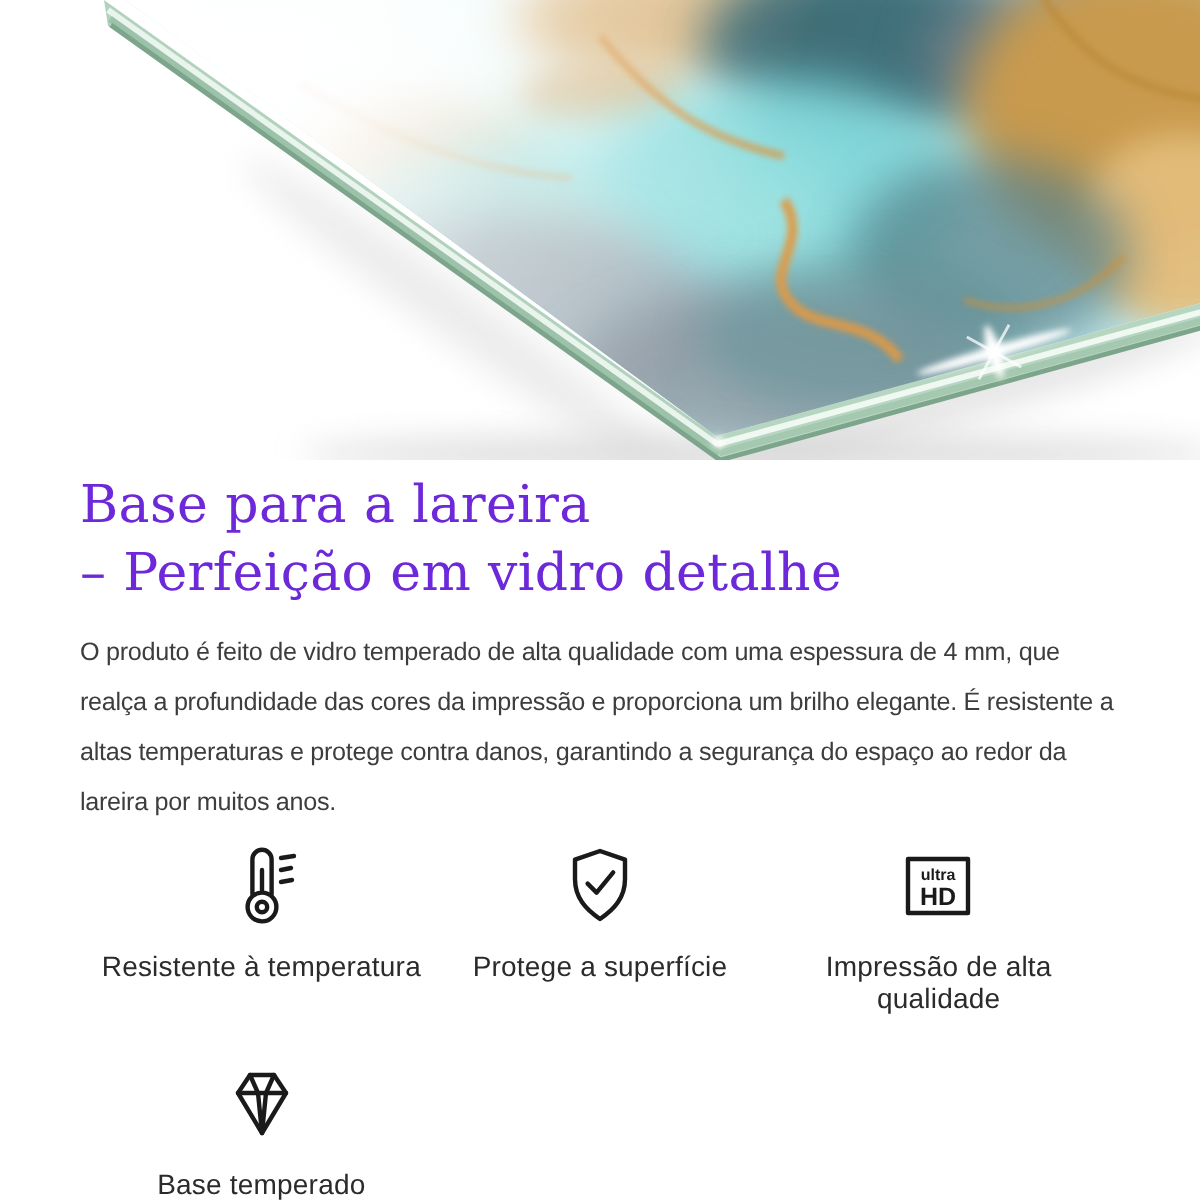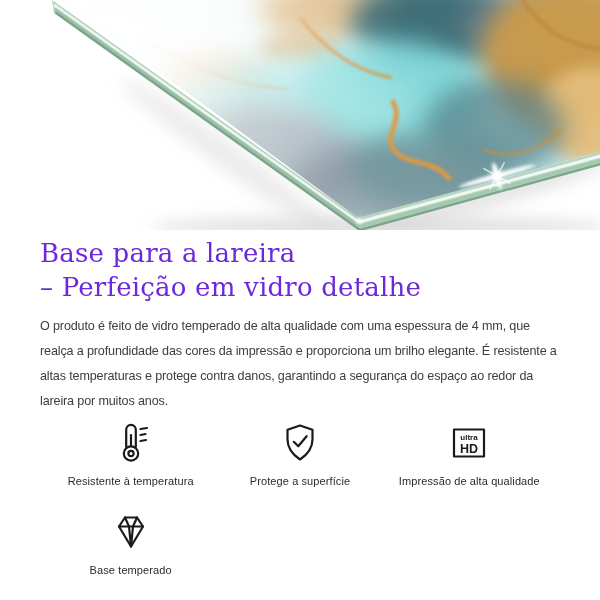--- a/index.html
+++ b/index.html
@@ -35,21 +35,21 @@
     padding:0 6px;
     display:grid;
     grid-template-columns:repeat(3,1fr);
     row-gap:22px;
   }
   .feature{display:flex;flex-direction:column;align-items:center;}
   .feature-icon{height:45px;display:flex;align-items:flex-end;justify-content:center;}
   .feature-icon svg{display:block;}
   .feature-label{
     margin-top:10px;
-    font-size:11px;
+    font-size:14px;
     letter-spacing:.1px;
     color:#2b2b2b;
     text-align:center;
   }
   .fi{stroke:#1a1a1a;fill:none;stroke-width:2.2;stroke-linecap:round;stroke-linejoin:round;}
   .fi-fill{fill:#1a1a1a;stroke:none;}
   .badge-text{fill:#1a1a1a;font-family:"Liberation Sans",sans-serif;font-weight:700;text-anchor:middle;}
 </style>
 </head>
 <body>

